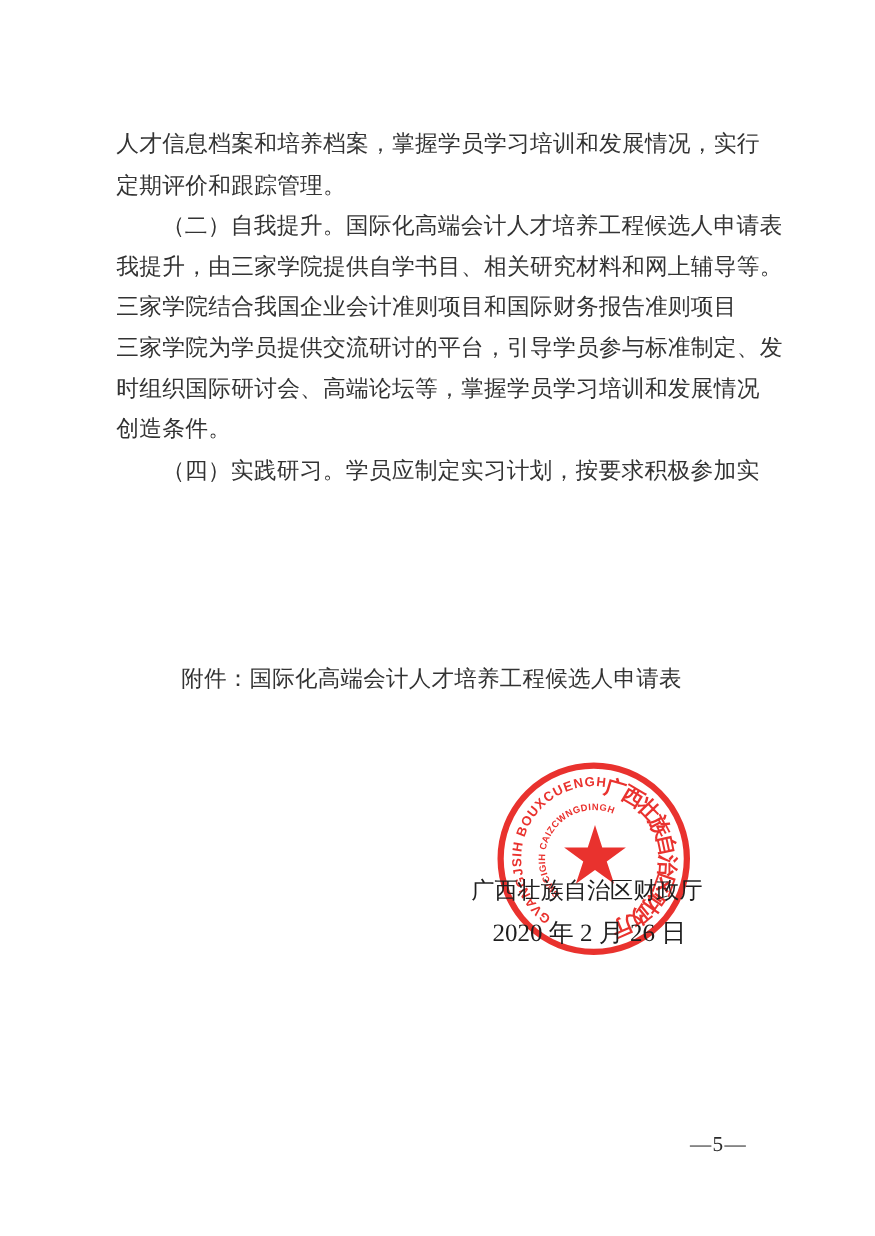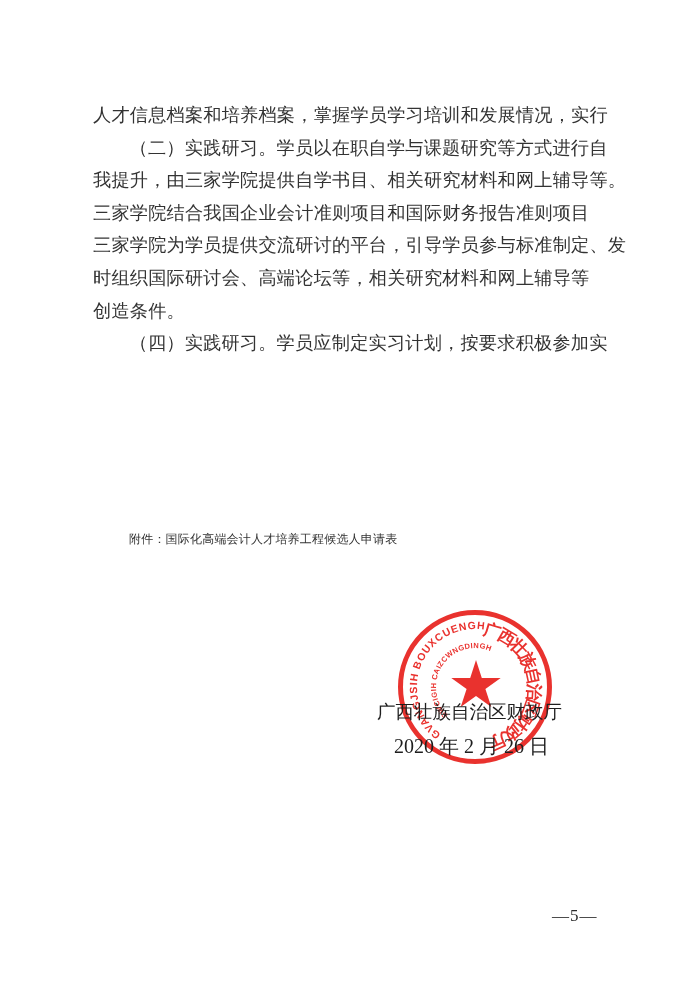--- a/index.html
+++ b/index.html
@@ -16,22 +16,22 @@
     font-size:18.2px;
     line-height:32.6px;
     color:#333333;
     letter-spacing:0.2px;
     white-space:nowrap;
   }
   .body-text .line { height:32.6px; }
   .body-text .line.indent { padding-left:36.5px; }
   .attachment {
     position:absolute;
-    left:129px; top:531px;
-    font-size:12px;
+    left:145px; top:531px;
+    font-size:18px;
     color:#333333;
     letter-spacing:0.2px;
     white-space:nowrap;
   }
   .seal {
     position:absolute;
     left:395px; top:607px;
     width:160px; height:160px;
     opacity:0.93;
     z-index:1;
@@ -66,25 +66,26 @@
     white-space:nowrap;
   }
 </style>
 </head>
 <body>
 
 <div class="page">
 
   <div class="body-text">
       <div class="line">人才信息档案和培养档案，掌握学员学习培训和发展情况，实行</div>
-      <div class="line indent">（二）实践研习。学员以在职自学与课题研究等方式进行自</div>
+      <div class="line">定期评价和跟踪管理。</div>
+      <div class="line indent">（二）自我提升。国际化高端会计人才培养工程候选人申请表</div>
       <div class="line">我提升，由三家学院提供自学书目、相关研究材料和网上辅导等。</div>
       <div class="line">三家学院结合我国企业会计准则项目和国际财务报告准则项目</div>
       <div class="line">三家学院为学员提供交流研讨的平台，引导学员参与标准制定、发</div>
-      <div class="line">时组织国际研讨会、高端论坛等，相关研究材料和网上辅导等</div>
+      <div class="line">时组织国际研讨会、高端论坛等，掌握学员学习培训和发展情况</div>
       <div class="line">创造条件。</div>
       <div class="line indent">（四）实践研习。学员应制定实习计划，按要求积极参加实</div>
     </div>
 
   <div class="attachment">附件：国际化高端会计人才培养工程候选人申请表</div>
 
   <div class="seal">
     <svg width="160" height="160" viewBox="0 0 160 160">
       <defs>
         <path id="arc-cn" d="M 61.87 129.80 A 53 53 0 1 1 98.13 30.20 A 53 53 0 1 1 61.87 129.80" fill="none"></path>

